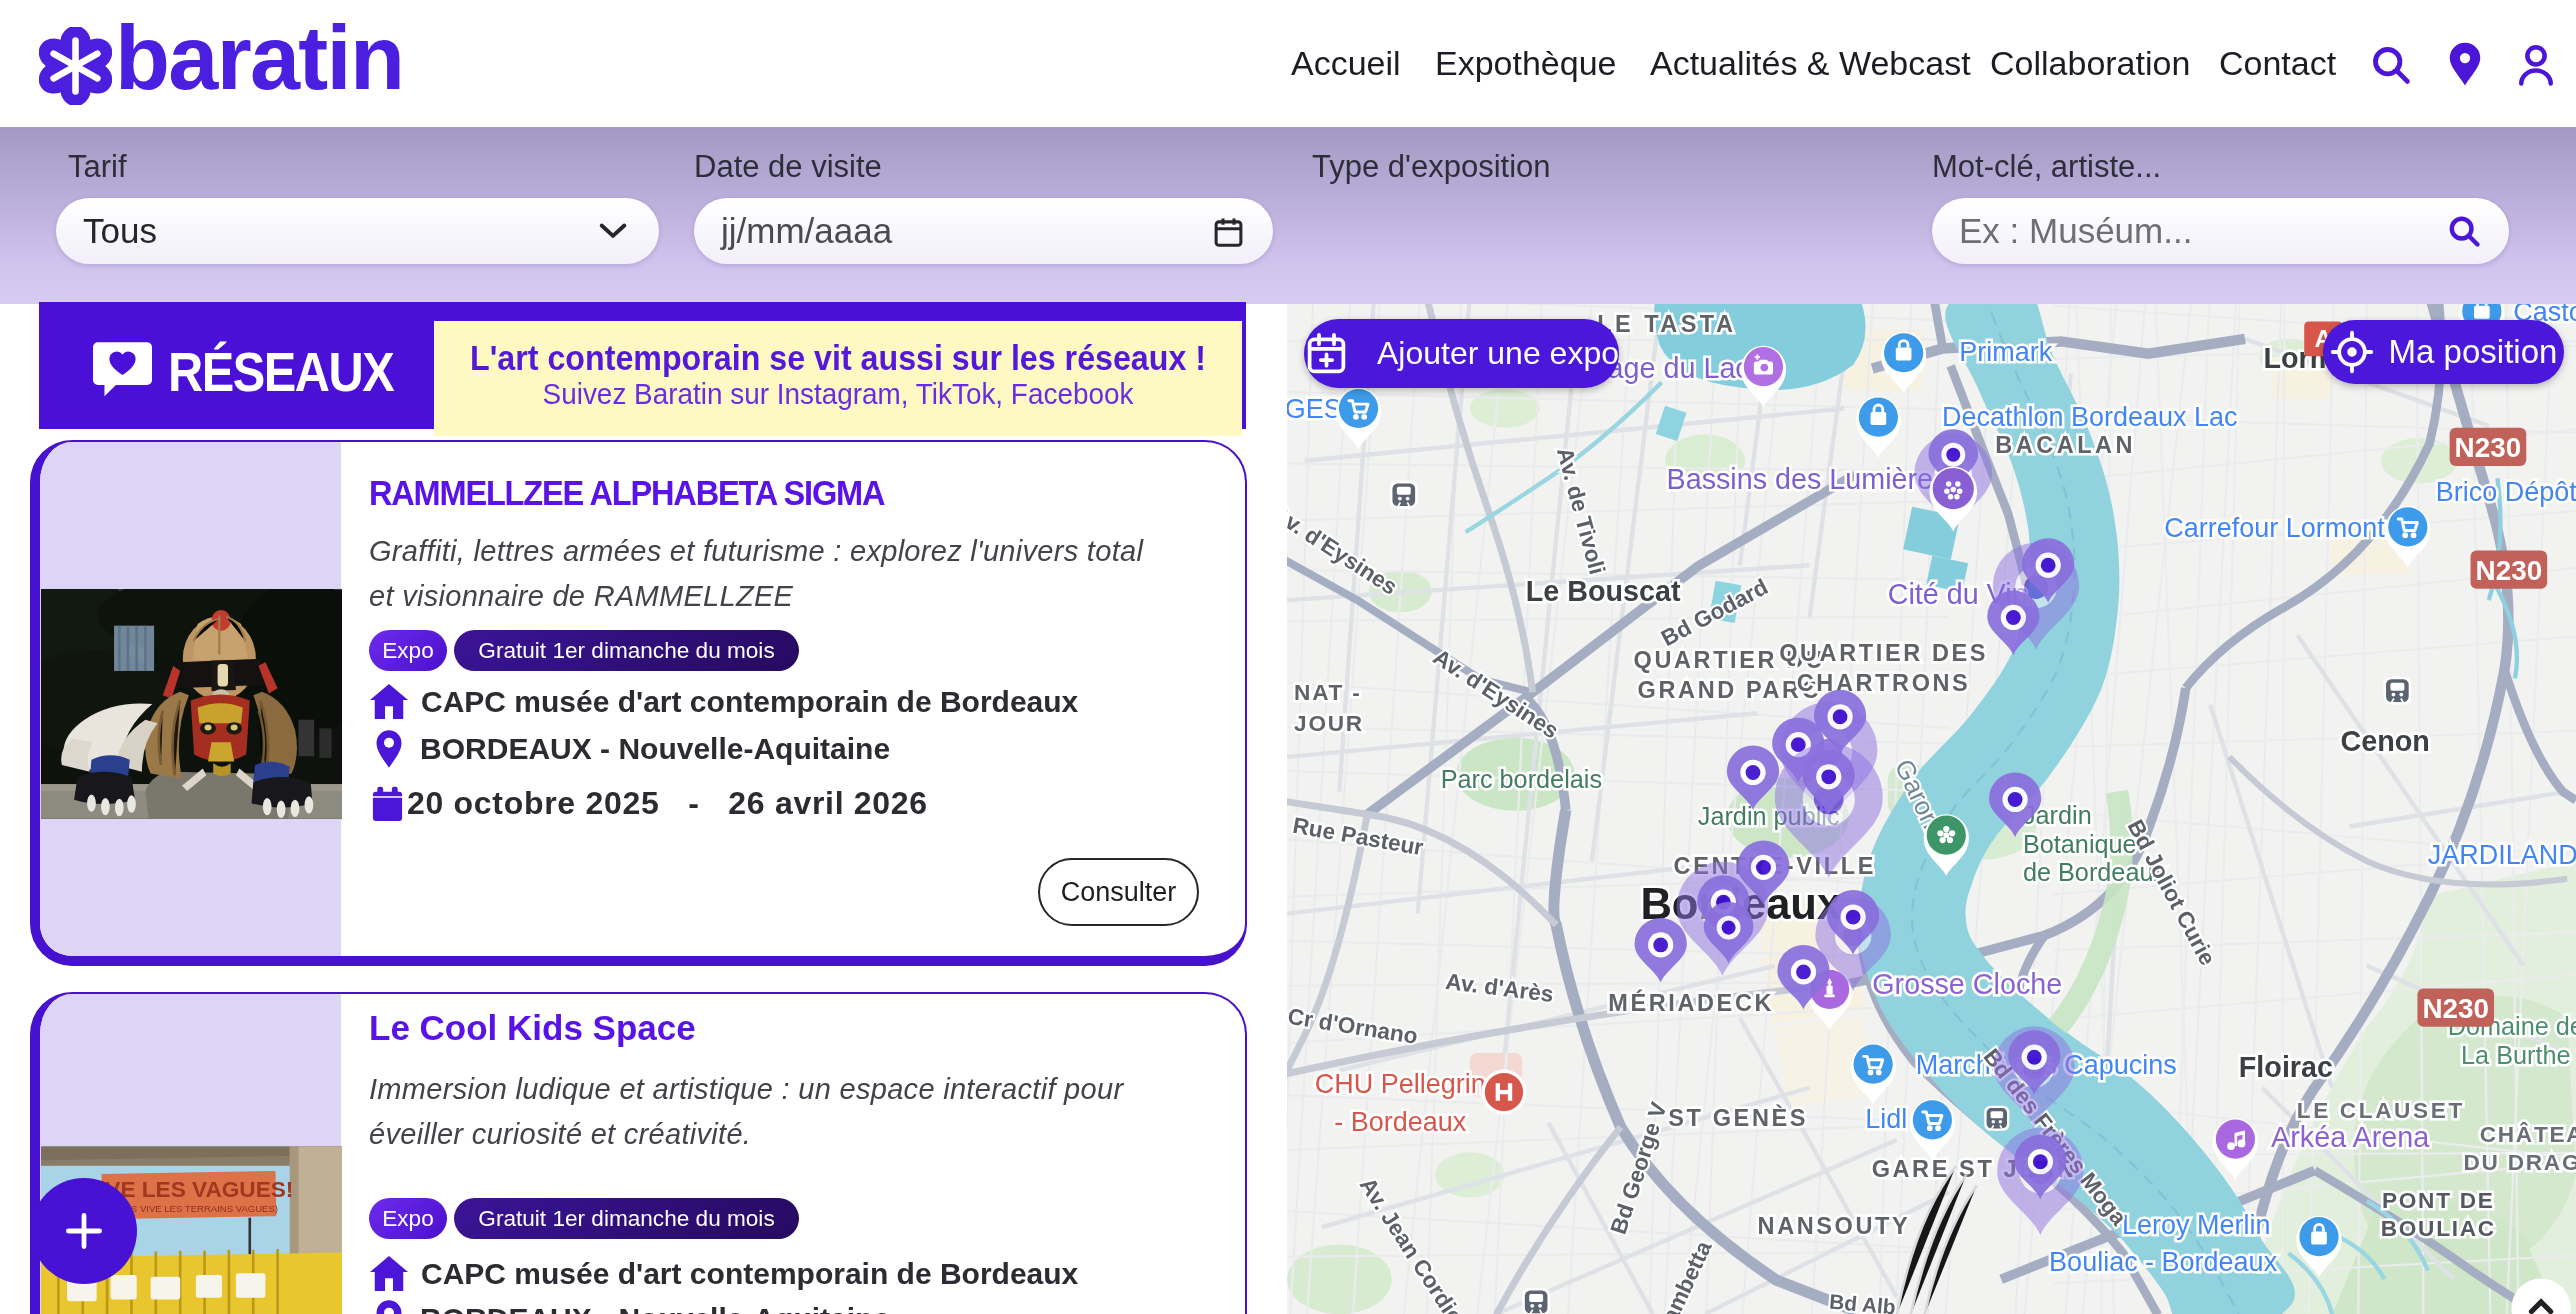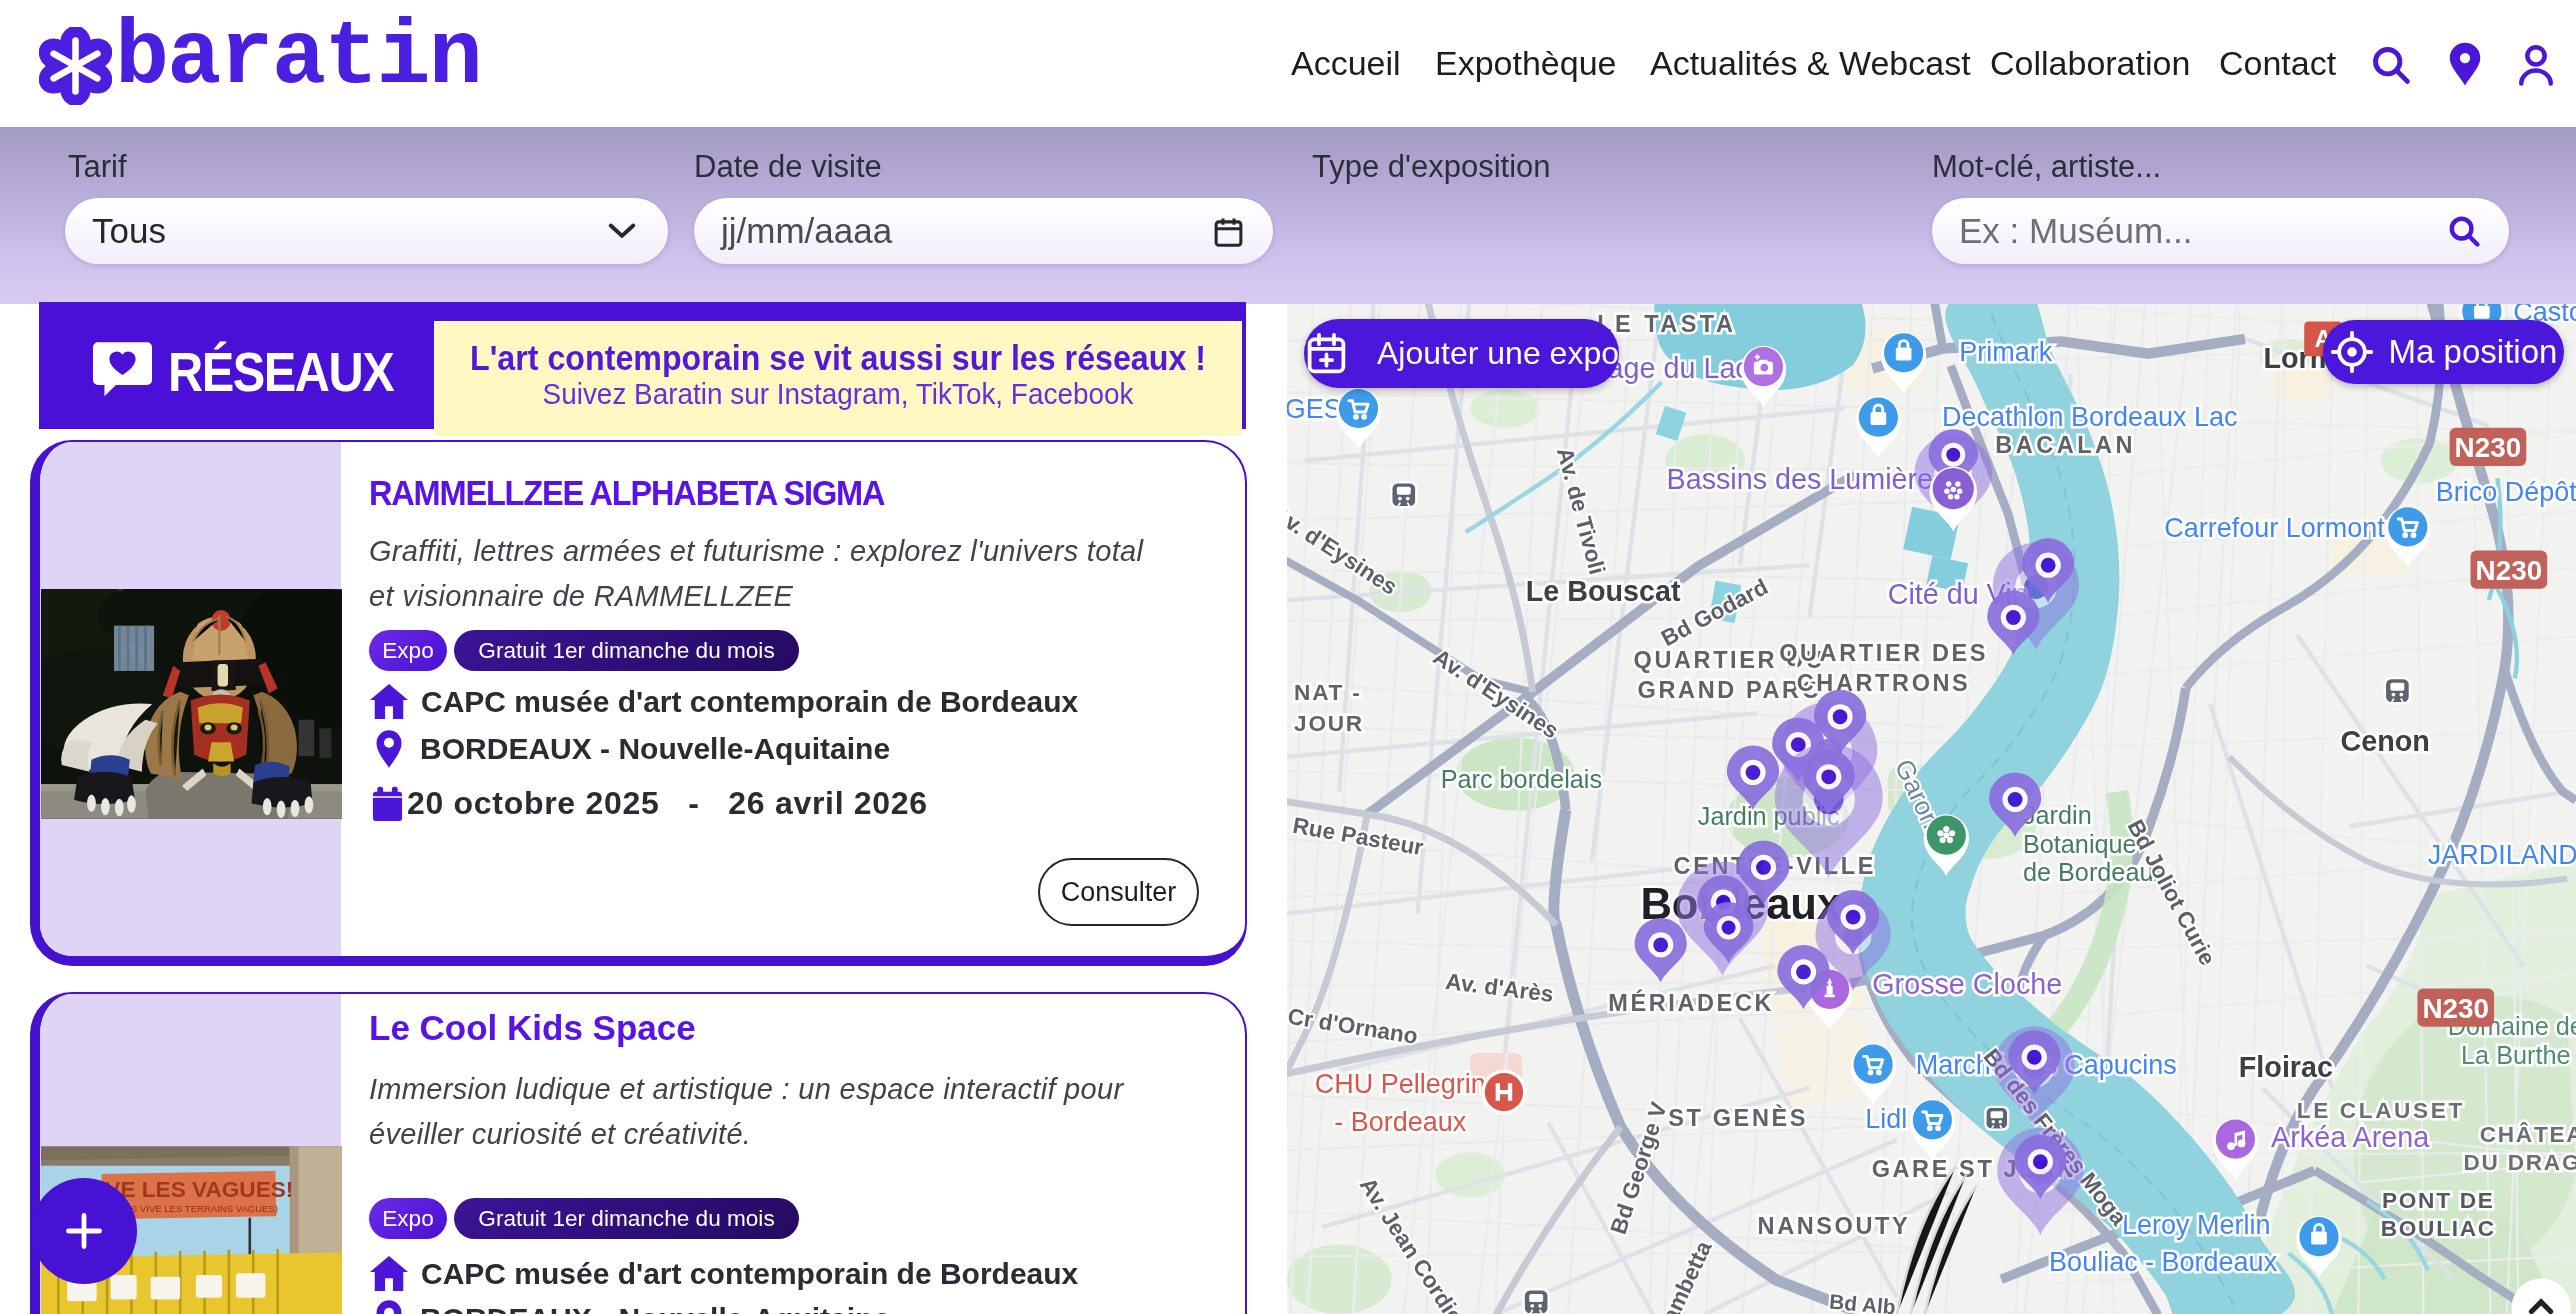--- a/index.html
+++ b/index.html
@@ -33,21 +33,21 @@
           <ellipse cx="77" cy="37" rx="21" ry="24" transform="rotate(60 77 37)"></ellipse>
           <ellipse cx="23" cy="69" rx="21" ry="24" transform="rotate(-120 23 69)"></ellipse>
           <ellipse cx="77" cy="69" rx="21" ry="24" transform="rotate(120 77 69)"></ellipse>
         </g>
         <g stroke="#ffffff" stroke-width="9" stroke-linecap="round">
           <path d="M50 18 L50 88"></path>
           <path d="M20 36 L80 70"></path>
           <path d="M20 70 L80 36"></path>
         </g>
       </svg></div>
-  <div class="abs" style="left:115px;top:7px;font-size:90px;font-weight:bold;color:#4b1fe0;letter-spacing:-1.7px;font-family:Liberation Mono, monospace">baratin</div>
+  <div class="abs" style="left:115px;top:7px;font-size:90px;font-weight:bold;color:#4b1fe0;letter-spacing:-1.7px;font-family:Liberation Sans, sans-serif">baratin</div>
   <span class="nav" style="left:1291px">Accueil</span>
   <span class="nav" style="left:1435px">Expothèque</span>
   <span class="nav" style="left:1650px">Actualités &amp; Webcast</span>
   <span class="nav" style="left:1990px">Collaboration</span>
   <span class="nav" style="left:2219px">Contact</span>
   <div class="abs" style="left:2368px;top:42px"><svg width="45" height="45" viewBox="0 0 24 24" fill="none" stroke="#4c16d8" stroke-width="2.6" stroke-linecap="round">
         <circle cx="10.5" cy="10.5" r="6.5"></circle>
         <path d="M15.5 15.5 L21 21"></path>
       </svg></div>
   <div class="abs" style="left:2445px;top:42px"><svg width="40" height="45" viewBox="0 0 24 28">
@@ -57,21 +57,21 @@
   <div class="abs" style="left:2514px;top:42px"><svg width="44" height="45" viewBox="0 0 24 26" fill="none" stroke="#4c16d8" stroke-width="2.6" stroke-linecap="round">
         <circle cx="12" cy="8" r="5"></circle>
         <path d="M3.5 24 a8.5 7.5 0 0 1 17 0"></path>
       </svg></div>
 </header>
 <div class="filters">
   <div class="flabel" style="left:68px">Tarif</div>
   <div class="flabel" style="left:694px">Date de visite</div>
   <div class="flabel" style="left:1312px">Type d'exposition</div>
   <div class="flabel" style="left:1932px">Mot-clé, artiste...</div>
-  <div class="fpill" style="left:65px;width:603px">
+  <div class="fpill" style="left:56px;width:603px">
       <span class="ptxt">Tous</span>
       <span class="abs" style="right:31px;top:24.4px"><svg width="30" height="17.4" viewBox="0 0 34 20">
           <path d="M4 4 L17 16 L30 4" stroke="#26262c" stroke-width="4.5" fill="none" stroke-linecap="round" stroke-linejoin="round"></path>
         </svg></span>
     </div>
   <div class="fpill" style="left:694px;width:579px">
       <span class="ptxt" style="color:#4a4a52">jj/mm/aaaa</span>
       <span class="abs" style="right:28px;top:15.7px"><svg width="33" height="35" viewBox="0 0 24 24" fill="none" stroke="#26262c" stroke-width="2.2">
           <rect x="3" y="5" width="18" height="17" rx="2"></rect>
           <path d="M3 10 L21 10 M8 2.5 L8 7 M16 2.5 L16 7"></path>

